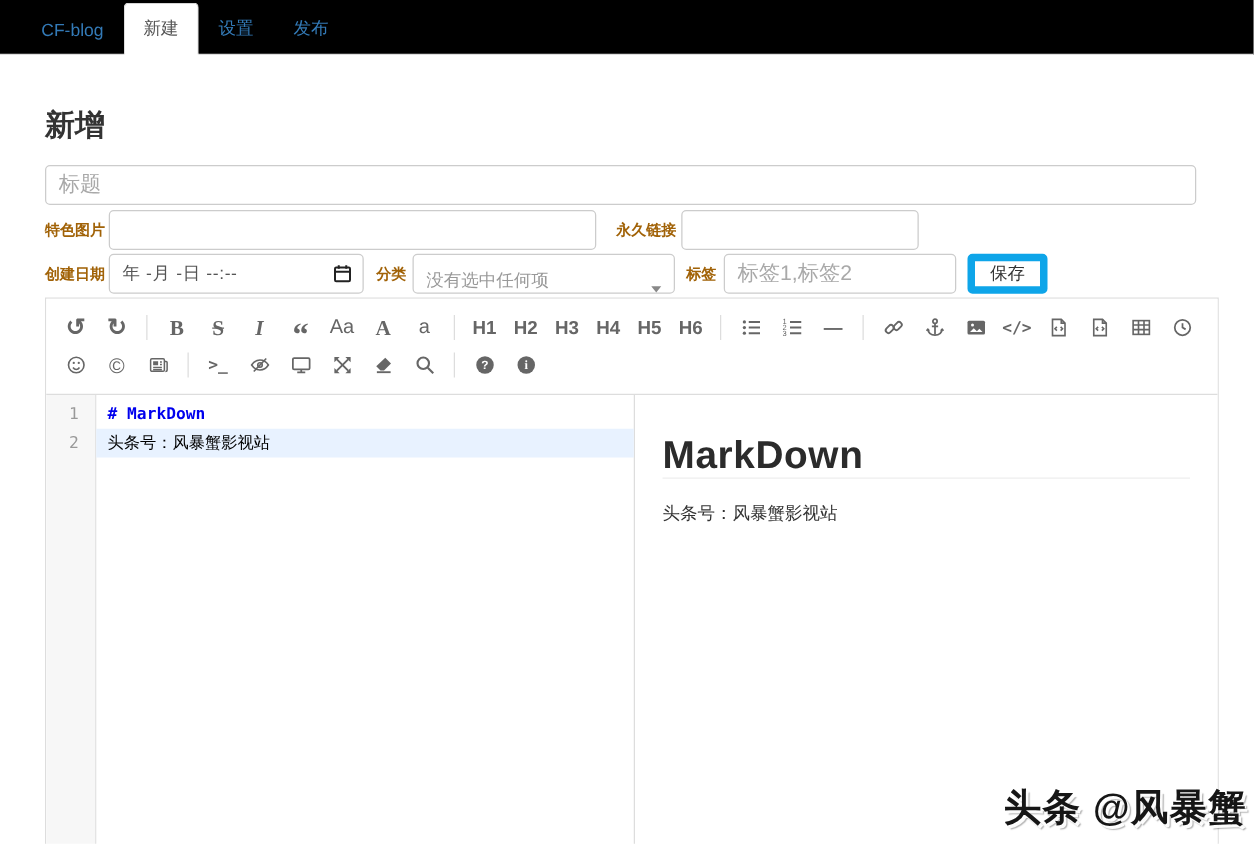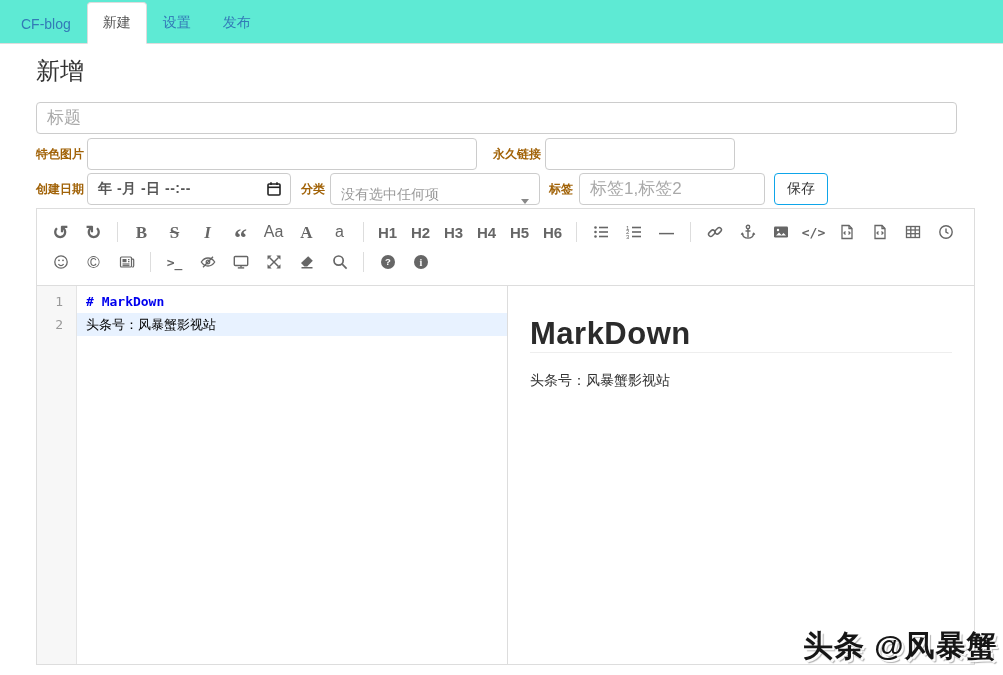--- a/index.html
+++ b/index.html
@@ -1,53 +1,53 @@
 <!DOCTYPE html>
 <html><head>
 <meta charset="utf-8">
 <style>
   * { box-sizing: border-box; margin: 0; padding: 0; }
   html,body { width:1003px; height:675px; overflow:hidden; background:#fff;
     font-family:"Liberation Sans","DejaVu Sans",sans-serif; position:relative; }
 
   
-  .navbar { height:44px; background:#5eead4; border-bottom:1px solid #ddd;
-    display:flex; align-items:flex-end; padding-left:5px; }
+  .navbar { height:44px; background:#000000; border-bottom:1px solid #ddd;
+    display:flex; align-items:flex-end; padding-left:17px; }
   .tab { font-size:14px; color:#337ab7; padding:11px 15px; cursor:pointer;
     border:1px solid transparent; border-radius:4px 4px 0 0; margin-bottom:-1px; }
   .tab.active { background:#fff; border-color:#ddd; border-bottom-color:#fff; color:#555; }
 
   
-  .page-title { font-size:24px; font-weight:400; color:#333; margin:12px 0 16px 36px; line-height:30px; }
+  .page-title { font-size:24px; font-weight:700; color:#333; margin:42px 0 16px 36px; line-height:30px; }
 
   
   input { font-family:inherit; }
   .txt { border:1px solid #ccc; border-radius:4px; height:32px; padding:0 10px;
     font-size:17px; color:#555; outline:none; background:#fff; }
   .txt::placeholder { color:#a9a9a9; opacity:1; }
   .title-row { margin:0 0 4px 36px; }
   .title-input { width:921px; }
   .frow { display:flex; align-items:center; margin:0 0 3px 36px; height:32px; }
   .flabel { font-size:12px; font-weight:bold; color:#a16207; white-space:nowrap; }
   .w-featured { width:390px; margin-left:3px; }
   .lbl-permalink { margin-left:16px; }
   .w-permalink { width:190px; margin-left:4px; }
   .datebox { width:204px; margin-left:3px; display:flex; align-items:center; height:32px;
     border:1px solid #ccc; border-radius:4px; padding:0 8px 0 10px; font-size:14px; color:#555; cursor:text;}
-  .datebox .dtxt { flex:1; letter-spacing:.5px;font-weight:bold; }
+  .datebox .dtxt { flex:1; letter-spacing:.5px; }
   .lbl-cat { margin-left:10px; }
   .selectbox { width:210px; margin-left:5px; display:flex; align-items:flex-end; height:32px;
     border:1px solid #ccc; border-radius:4px; padding:0 10px; font-size:14px; color:#999; cursor:pointer; background:#fff;}
   .selectbox .sval { flex:1; white-space:nowrap; overflow:hidden; }
   .caret { width:0; height:0; border-left:4px solid transparent; border-right:4px solid transparent;
     border-top:5px solid #888; margin-left:6px; }
   .lbl-tags { margin-left:9px; }
   .w-tags { width:186px; margin-left:6px; }
   .save-btn { margin-left:9px; height:32px; padding:0 12px; font-size:14px; color:#333;
-    background:#fff; border:1px solid #0ea5e9; border-radius:4px; cursor:pointer; font-family:inherit;text-align:center;}
+    background:#fff; border:6px solid #0ea5e9; border-radius:4px; cursor:pointer; font-family:inherit;text-align:center;}
 
   
   .editor-wrap { margin:1px 0 0 36px; width:939px; border:1px solid #ddd; }
   .toolbar { background:#fff; border-bottom:1px solid #ddd; padding:8px 6px 8px 10px; }
   .trow { display:flex; align-items:center; height:30px; }
   .tbtn { width:27px; height:28px; margin-right:6px; border:0; background:transparent; cursor:pointer;
     display:flex; align-items:center; justify-content:center; padding:0; border-radius:3px; }
   .tbtn svg { display:block; }
   .tglyph { color:#666; font-size:15px; line-height:1; }
   .serifb { font-family:"Liberation Serif","DejaVu Serif",serif; font-weight:bold; font-size:17px; }

